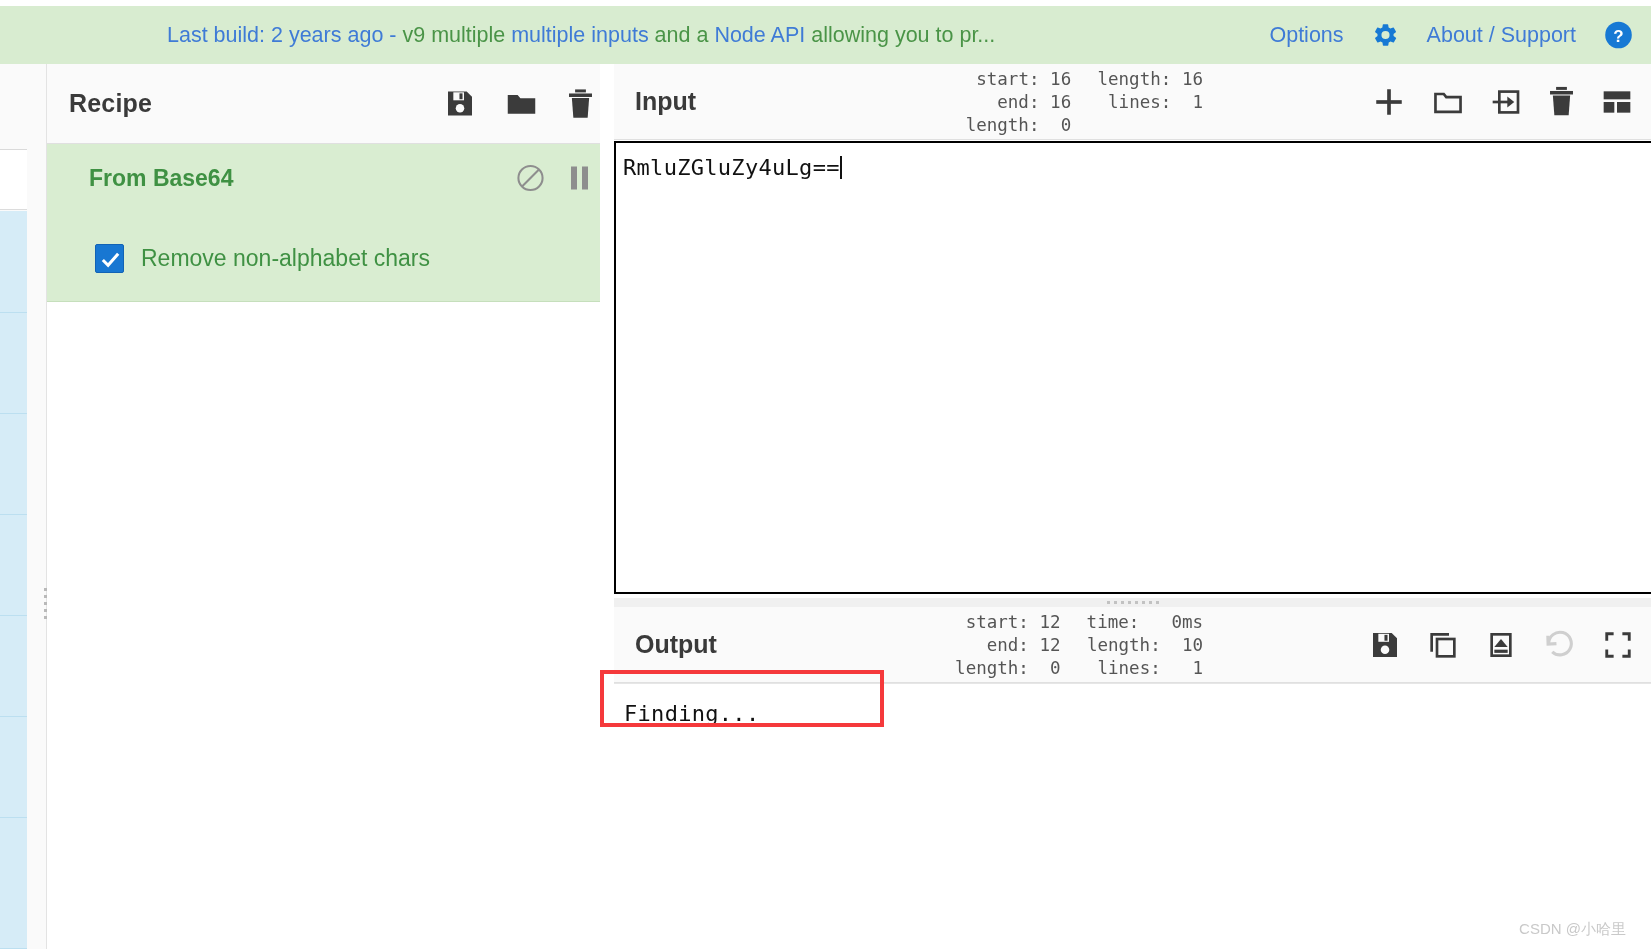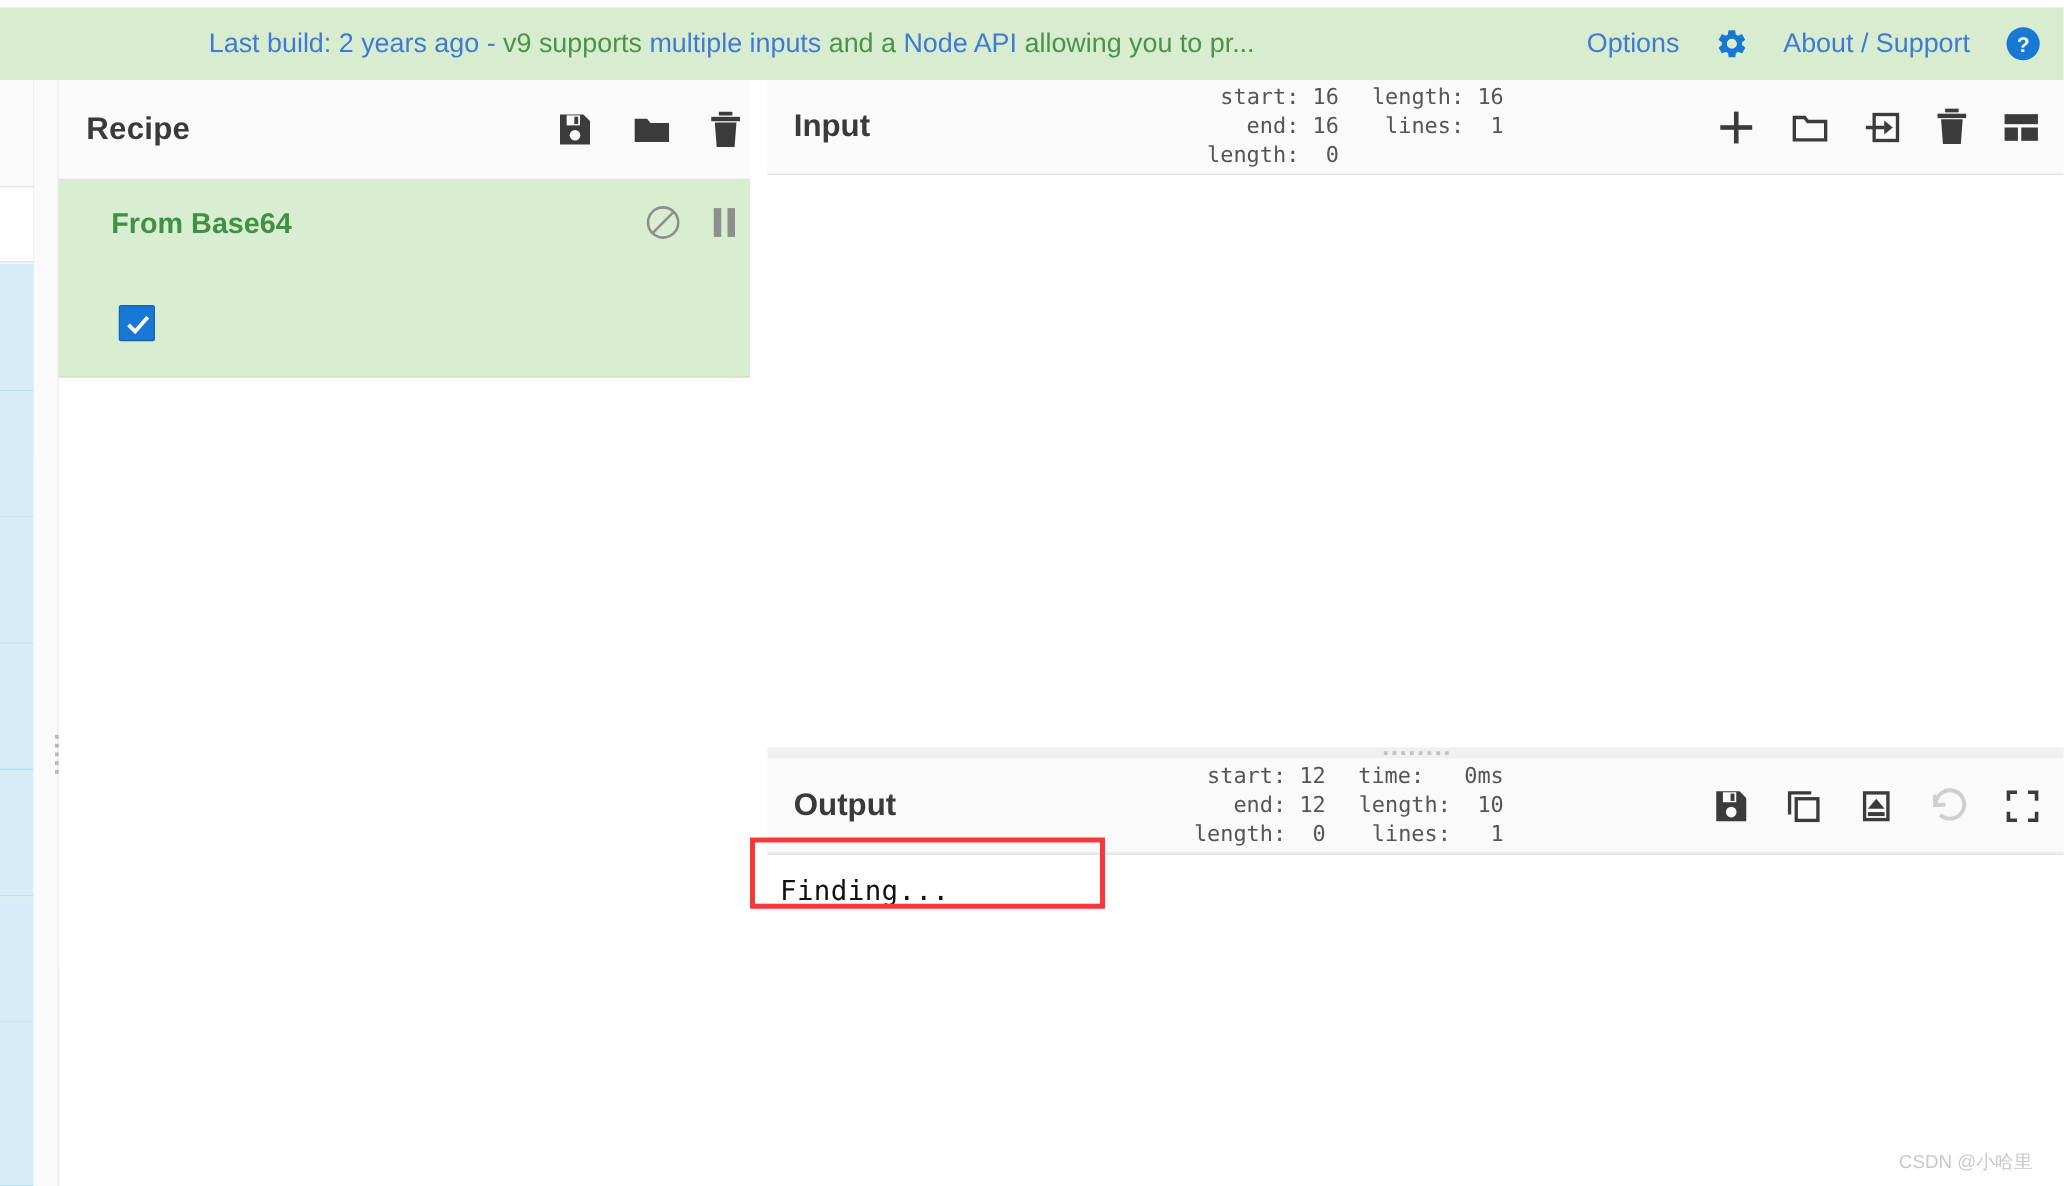--- a/index.html
+++ b/index.html
@@ -345,21 +345,21 @@
     width: 14px; height: 885px;
     background: #ffffff;
   }
 </style>
 </head>
 <body>
 
 <div id="app">
 
   <div id="banner">
-    <div id="banner-notice"><span class="blu">Last build: 2 years ago - </span><span class="grn">v9 supports </span><span class="blu">multiple inputs </span><span class="grn">and a </span><span class="blu">Node API </span><span class="grn">allowing you to pr...</span></div>
+    <div id="banner-notice"><span class="blu">Last build: 2 years ago - </span><span class="grn">v9 multiple </span><span class="blu">multiple inputs </span><span class="grn">and a </span><span class="blu">Node API </span><span class="grn">allowing you to pr...</span></div>
     <div id="banner-right">
       <span class="bl-link">Options</span>
       <span>
         <svg class="gear-ico" viewBox="0 0 24 24" fill="#1779d4">
           <path d="M19.14 12.94a7.07 7.07 0 0 0 .06-.94 7.07 7.07 0 0 0-.06-.94l2.03-1.58a.5.5 0 0 0 .12-.62l-1.92-3.32a.5.5 0 0 0-.6-.22l-2.39.96a7.02 7.02 0 0 0-1.62-.94l-.36-2.54a.5.5 0 0 0-.5-.42h-3.84a.5.5 0 0 0-.5.42l-.36 2.54c-.58.24-1.12.56-1.62.94l-2.39-.96a.5.5 0 0 0-.6.22L2.77 8.86a.5.5 0 0 0 .12.62l2.03 1.58c-.04.31-.06.63-.06.94s.02.63.06.94l-2.03 1.58a.5.5 0 0 0-.12.62l1.92 3.32c.12.22.38.3.6.22l2.39-.96c.5.38 1.04.7 1.62.94l.36 2.54c.04.24.25.42.5.42h3.84c.25 0 .46-.18.5-.42l.36-2.54c.58-.24 1.12-.56 1.62-.94l2.39.96c.22.08.48 0 .6-.22l1.92-3.32a.5.5 0 0 0-.12-.62l-2.03-1.58zM12 15.6A3.6 3.6 0 1 1 12 8.4a3.6 3.6 0 0 1 0 7.2z"></path>
         </svg>
       </span>
       <span class="bl-link">About / Support</span>
       <span>
         <svg class="help-ico" viewBox="0 0 24 24">
@@ -431,20 +431,21 @@
       </div>
 
       <div id="op-args">
 
         <div class="chk-row">
           <span class="chk-box">
             <svg width="23" height="23" viewBox="0 0 24 24">
               <polyline points="4,12.5 9.5,18 20,6" fill="none" stroke="#ffffff" stroke-width="3.2"></polyline>
             </svg>
           </span>
+          <span class="chk-label">Remove non-alphabet chars</span>
         </div>
       </div>
     </div>
 
     <div id="recipe-body-rest"></div>
 
     <div id="recipe-splitter">
       <i></i>
         <i></i>
         <i></i>
@@ -500,20 +501,23 @@
         <span>
           <svg width="32" height="32" viewBox="0 0 24 24" fill="#3b3b3b">
             <rect x="2" y="4" width="20" height="6"></rect>
             <rect x="2" y="12" width="8" height="8"></rect>
             <rect x="12" y="12" width="10" height="8"></rect>
           </svg>
         </span>
       </div>
     </div>
 
+    <div id="input-textarea-wrap">
+      <div id="input-textarea"><span>RmluZGluZy4uLg==</span><span class="caret"></span></div>
+    </div>
   </div>
 
   <div id="io-splitter">
     <i></i>
       <i></i>
       <i></i>
       <i></i>
       <i></i>
       <i></i>
       <i></i>

